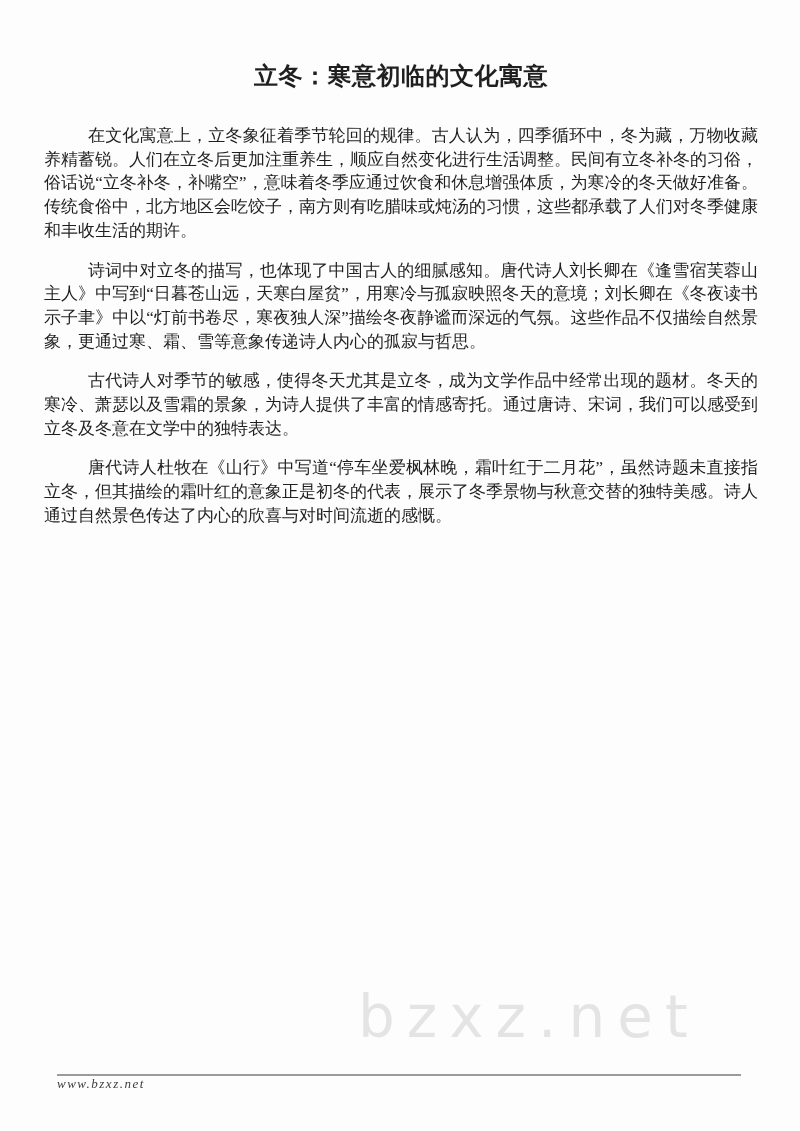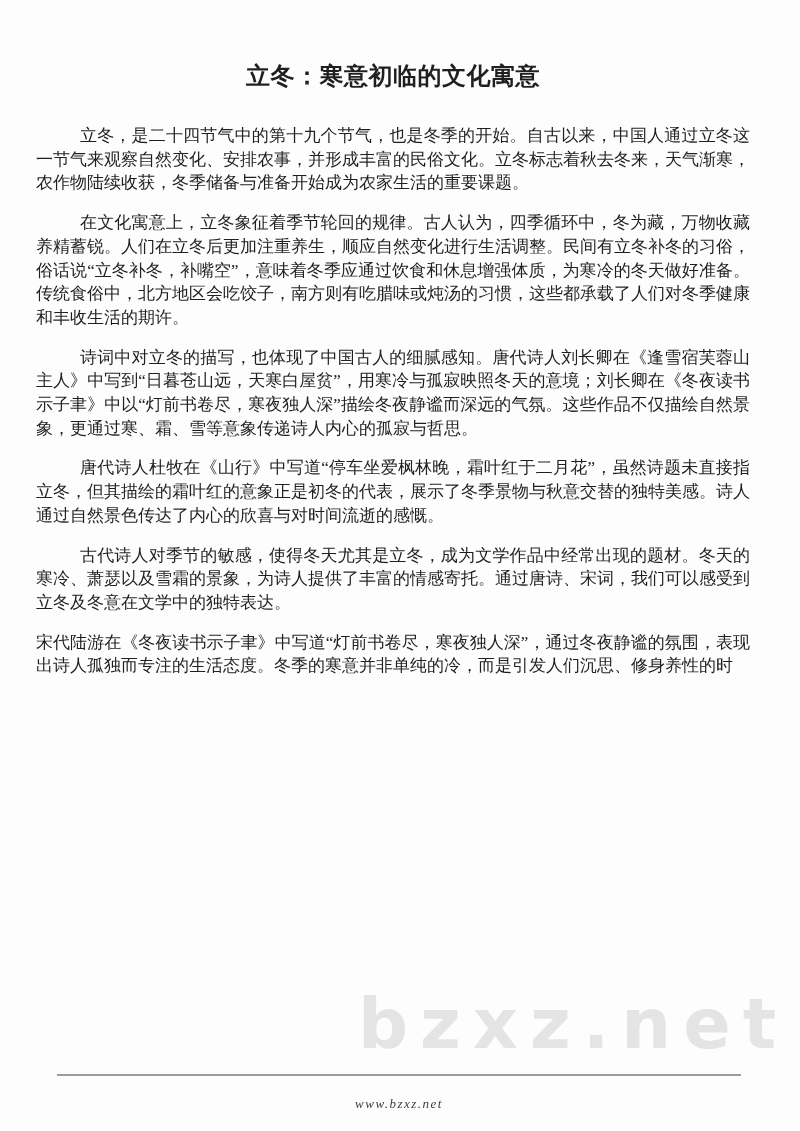--- a/index.html
+++ b/index.html
@@ -14,31 +14,31 @@
     background: #fdfdfd;
     overflow: hidden;
     font-family: "Liberation Serif", "DejaVu Serif", serif;
     color: #1f1f1f;
   }
   .watermark {
     position: absolute;
     left: 358px;
     top: 983px;
     font-family: "DejaVu Sans", "Liberation Sans", sans-serif;
-    font-weight: bold;
-    font-size: 70px;
+    font-weight: normal;
+    font-size: 58px;
     letter-spacing: 12px;
     color: rgba(60, 60, 60, 0.13);
     z-index: 1;
     white-space: nowrap;
     user-select: none;
   }
   .content {
     position: absolute;
-    left: 36px;
+    left: 44px;
     top: 0;
     width: 714px;
     z-index: 2;
   }
   .article-title {
     margin: 58px 0 30px 0;
     font-size: 24px;
     line-height: 36px;
     font-weight: bold;
     text-align: center;
@@ -61,55 +61,53 @@
   }
   .footer {
     position: absolute;
     left: 57px;
     top: 1074px;
     width: 684px;
     border-top: 2px solid #9b9b9b;
     z-index: 2;
   }
   .footer-url {
-    padding-top: 20px;
-    text-align: center;
+    padding-top: 0;
+    text-align: left;
     font-style: italic;
     font-size: 13px;
     letter-spacing: 1.5px;
     color: #3c3c3c;
     font-family: "Liberation Serif", "DejaVu Serif", serif;
   }
 </style>
 </head>
 <body>
 
 <div class="page">
 
   <div class="watermark">bzxz.net</div>
 
   <div class="content">
 
     <h1 class="article-title">立冬：寒意初临的文化寓意</h1>
 
-    <p>立冬，是二十四节气中的第十九个节气，也是冬季的开始。自古以来，中国人通过立冬这一节气来观察自然变化、安排农事，并形成丰富的民俗文化。立冬标志着秋去冬来，天气渐寒，农作物陆续收获，冬季储备与准备开始成为农家生活的重要课题。</p>
 
     <p>在文化寓意上，立冬象征着季节轮回的规律。古人认为，四季循环中，冬为藏，万物收藏养精蓄锐。人们在立冬后更加注重养生，顺应自然变化进行生活调整。民间有立冬补冬的习俗，俗话说“立冬补冬，补嘴空”，意味着冬季应通过饮食和休息增强体质，为寒冷的冬天做好准备。传统食俗中，北方地区会吃饺子，南方则有吃腊味或炖汤的习惯，这些都承载了人们对冬季健康和丰收生活的期许。</p>
 
     <p>诗词中对立冬的描写，也体现了中国古人的细腻感知。唐代诗人刘长卿在《逢雪宿芙蓉山主人》中写到“日暮苍山远，天寒白屋贫”，用寒冷与孤寂映照冬天的意境；刘长卿在《冬夜读书示子聿》中以“灯前书卷尽，寒夜独人深”描绘冬夜静谧而深远的气氛。这些作品不仅描绘自然景象，更通过寒、霜、雪等意象传递诗人内心的孤寂与哲思。</p>
 
 
 
 
+    <p>古代诗人对季节的敏感，使得冬天尤其是立冬，成为文学作品中经常出现的题材。冬天的寒冷、萧瑟以及雪霜的景象，为诗人提供了丰富的情感寄托。通过唐诗、宋词，我们可以感受到立冬及冬意在文学中的独特表达。</p>
+
     <p>唐代诗人杜牧在《山行》中写道“停车坐爱枫林晚，霜叶红于二月花”，虽然诗题未直接指立冬，但其描绘的霜叶红的意象正是初冬的代表，展示了冬季景物与秋意交替的独特美感。诗人通过自然景色传达了内心的欣喜与对时间流逝的感慨。</p>
 
-    <p>古代诗人对季节的敏感，使得冬天尤其是立冬，成为文学作品中经常出现的题材。冬天的寒冷、萧瑟以及雪霜的景象，为诗人提供了丰富的情感寄托。通过唐诗、宋词，我们可以感受到立冬及冬意在文学中的独特表达。</p>
 
-
-    <p class="flush">宋代陆游在《冬夜读书示子聿》中写道“灯前书卷尽，寒夜独人深”，通过冬夜静谧的氛围，表现出诗人孤独而专注的生活态度。冬季的寒意并非单纯的冷，而是引发人们沉思、修身养性的时</p>
 
   </div>
 
   <div class="footer">
     <div class="footer-url">www.bzxz.net</div>
   </div>
 
 </div>
 
 </body></html>

